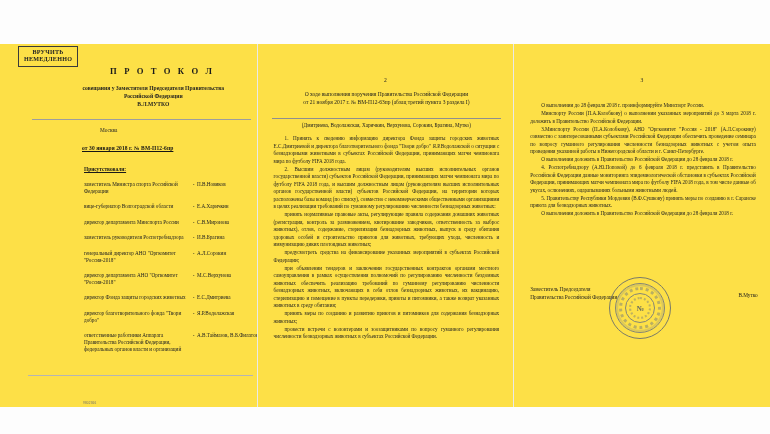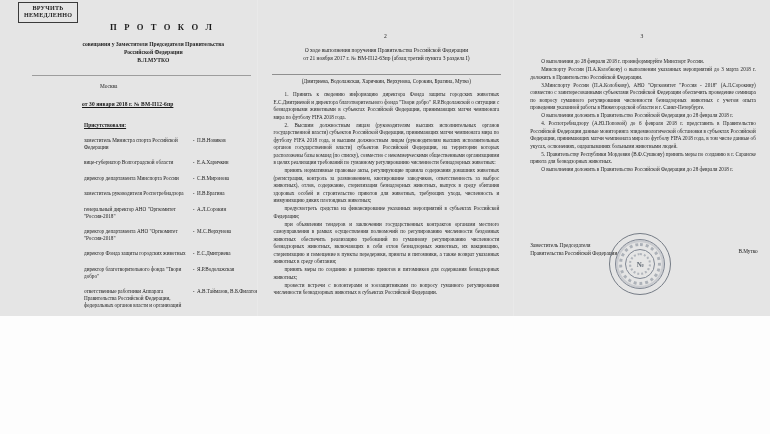--- a/index.html
+++ b/index.html
@@ -17,24 +17,25 @@
   }
   .scan {
     position: absolute;
     inset: 0;
     display: flex;
     background: #fdfdfd;
   }
   .page {
     position: relative;
     width: 256.6px;
-    height: 316px;
-    background: #e5e5e5;
+    height: 363px;
+    background: #fde047;
     box-sizing: border-box;
     overflow: hidden;
+    margin-top: 44px;
   }
   .page + .page {
     border-left: 1px solid #e9e9e9;
   }
 
   
   .p1 .stamp-box {
     position: absolute;
     left: 18px;
     top: 2px;

